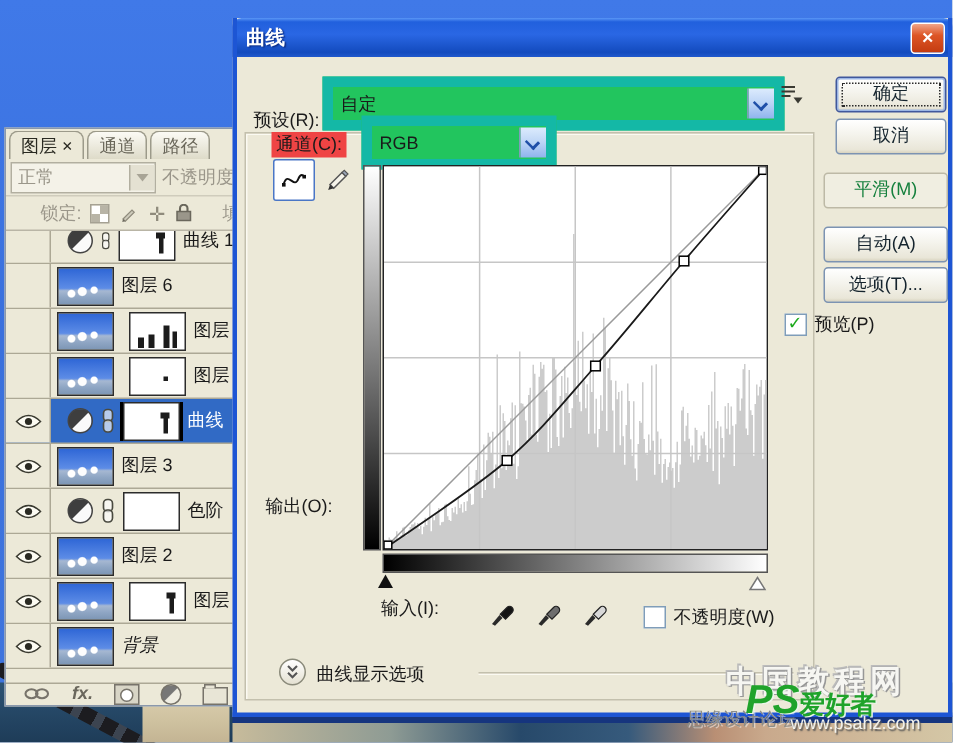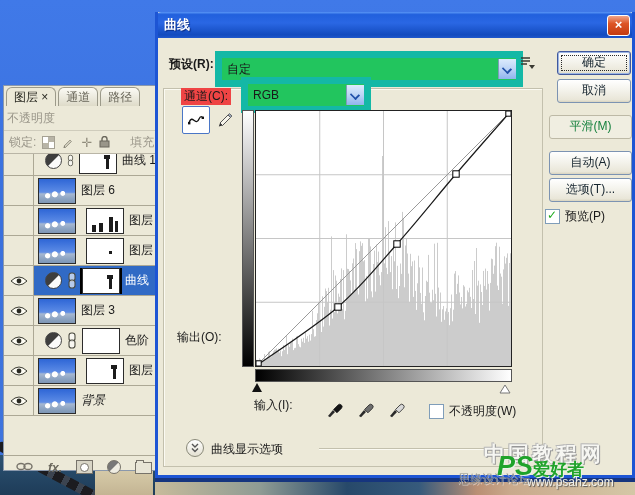--- a/index.html
+++ b/index.html
@@ -21,21 +21,21 @@
   .tabs{height:19px;display:flex;gap:2px;padding:1px 2px 0;}
   .tab{padding:1px 7px 0;border:1px solid #9c9a8a;border-bottom:none;border-radius:6px 6px 0 0;
        background:linear-gradient(#fbfaf4,#dedbc9);color:#6a675a;white-space:nowrap;font-size:12px;}
   .tab.active{background:#ece9d8;color:#2a2a22;}
   .blendrow{height:24px;display:flex;align-items:center;gap:4px;padding-left:3px;border-bottom:1px solid #cfccbc;}
   .combo-dis{width:98px;height:19px;background:#f4f2e8;border:1px solid #b2afa0;display:flex;align-items:center;}
   .combo-dis .val{flex:1;padding-left:4px;color:#9a968a;}
   .combo-dis .arr{width:16px;height:17px;background:#e4e1d2;border-left:1px solid #b2afa0;position:relative;}
   .combo-dis .arr::after{content:"";position:absolute;left:4px;top:6px;border:4px solid transparent;border-top:5px solid #a8a496;}
   .dimtxt{color:#9a968a;white-space:nowrap;}
-  .lockrow{height:22px;display:flex;align-items:center;gap:6px;padding-left:5px;border-bottom:1px solid #b9b5a6;}
+  .lockrow{height:22px;display:flex;align-items:center;gap:6px;padding-left:23px;border-bottom:1px solid #b9b5a6;}
   .lockicons{display:flex;gap:7px;align-items:center;}
   .ick{width:11px;height:11px;background:conic-gradient(#b8b4a6 25%,#fff 0 50%,#b8b4a6 0 75%,#fff 0);border:1px solid #a5a193;}
   .icb svg,.ickl svg{display:block;}
   .icmove{color:#8f8b7c;font-weight:bold;font-size:13px;line-height:11px;}
   .rows{height:301px;overflow:hidden;}
   .lrow{height:29px;border-bottom:1px solid #aca895;display:flex;align-items:center;position:relative;background:#ece9d8;}
   .lrow.sel{background:#316ac5;color:#fff;}
   .eyecell{width:29px;height:29px;border-right:1px solid #aca895;background:#ece9d8;
            display:flex;align-items:center;justify-content:center;flex:none;}
   .rbody{display:flex;align-items:center;gap:5px;padding-left:4px;flex:1;overflow:hidden;}
@@ -45,21 +45,21 @@
       radial-gradient(circle at 44% 64%,#fdfdfd 2.6px,rgba(255,255,255,0) 3.4px),
       radial-gradient(circle at 66% 60%,#fff 2px,rgba(255,255,255,0) 2.8px),
       linear-gradient(180deg,#2e66d6 0%,#5d8ce6 55%,#a6b8d2 62%,#8fa6c4 80%,#7d96b5 100%);}
   .adjc{width:15px;height:15px;border-radius:50%;border:1px solid #444;flex:none;margin-left:7px;
         background:linear-gradient(135deg,#3e3e3e 48%,#fafafa 52%);}
   .mask{width:36px;height:24px;background:#fff;border:1px solid #2c2c2c;flex:none;position:relative;}
   .lrow.sel .mask{box-shadow:0 0 0 2px #000;}
   .mk{position:absolute;background:#1c1c1c;}
   .lname{white-space:nowrap;font-size:12px;}
   .lname.it{font-style:italic;font-family:"Liberation Serif","DejaVu Serif",serif;}
-  .ptoolbar{height:18px;border-top:1px solid #aca895;display:flex;align-items:flex-end;gap:14px;padding-left:12px;}
+  .ptoolbar{height:18px;border-top:1px solid #aca895;display:flex;align-items:flex-start;gap:14px;padding-left:12px;}
   .fxlbl{font-style:italic;font-weight:bold;color:#6a675c;font-size:12px;line-height:12px;}
   .tmask{width:15px;height:12px;border:1px solid #77736a;background:#d8d5c6;display:flex;align-items:center;justify-content:center;}
   .tmask i{width:7px;height:7px;border-radius:50%;background:#fff;border:1px solid #77736a;display:block;}
   .thalf{width:12px;height:12px;border-radius:50%;border:1px solid #77736a;background:linear-gradient(135deg,#777 48%,#efede2 52%);}
   .tfold{width:15px;height:10px;border:1px solid #77736a;background:#e8e5d6;position:relative;margin-top:2px;}
   .tfold::before{content:"";position:absolute;left:0;top:-3px;width:6px;height:2px;border:1px solid #77736a;border-bottom:none;background:#e8e5d6;}
   
   .dialog{position:absolute;left:155px;top:12px;width:480px;height:466px;background:#ece9d8;z-index:5;}
   .dframe{position:absolute;inset:0;border:3px solid #1d55d4;border-top:none;pointer-events:none;}
   .titlebar{position:absolute;left:0;top:0;width:480px;height:26px;border-radius:6px 6px 0 0;
@@ -124,20 +124,24 @@
 <div class="bg-docedge"></div>
 <div class="bg-beach"></div>
 
 <div class="panel">
   <div class="tabs">
     <span class="tab active">图层 ×</span>
     <span class="tab">通道</span>
     <span class="tab">路径</span>
   </div>
   <div class="blendrow">
+    <div class="combo-dis">
+      <span class="val">正常</span>
+      <span class="arr"></span>
+    </div>
     <span class="dimtxt">不透明度</span>
   </div>
   <div class="lockrow">
     <span class="dimtxt">锁定:</span>
     <span class="lockicons">
       <span class="ick"></span>
       <span class="icb">
           <svg width="12" height="12">
             <path d="M2 10 L8 4 L9.5 5.5 L3.5 11.5 Z" fill="#cfccbc" stroke="#8f8b7c" stroke-width="0.8"></path>
             <path d="M2 10 L3.5 11.5 L1.5 12 Z" fill="#6a675c"></path>
@@ -247,20 +251,32 @@
           </svg>
         </div>
         <div class="rbody">
           <div class="adjc"></div>
           <svg width="10" height="17" viewBox="0 0 10 17">
             <rect x="2" y="1" width="6" height="8" rx="2.6" fill="rgba(255,255,255,.65)" stroke="#4a4a40" stroke-width="1.1"></rect>
             <rect x="2" y="8" width="6" height="8" rx="2.6" fill="rgba(255,255,255,.65)" stroke="#4a4a40" stroke-width="1.1"></rect>
           </svg>
           <div class="mask"></div>
           <span class="lname">色阶</span>
+        </div>
+      </div>
+      <div class="lrow">
+        <div class="eyecell">
+          <svg width="18" height="12" viewBox="0 0 18 12">
+            <path d="M1 6 Q9 -2 17 6 Q9 14 1 6 Z" fill="#fcfbf2" stroke="#3a3a30" stroke-width="1"></path>
+            <circle cx="9" cy="6" r="2.4" fill="#2a2a22"></circle>
+          </svg>
+        </div>
+        <div class="rbody">
+          <div class="thumb"></div>
+          <span class="lname">图层 2</span>
         </div>
       </div>
       <div class="lrow">
         <div class="eyecell">
           <svg width="18" height="12" viewBox="0 0 18 12">
             <path d="M1 6 Q9 -2 17 6 Q9 14 1 6 Z" fill="#fcfbf2" stroke="#3a3a30" stroke-width="1"></path>
             <circle cx="9" cy="6" r="2.4" fill="#2a2a22"></circle>
           </svg>
         </div>
         <div class="rbody">
@@ -302,38 +318,38 @@
     <span class="tfold"></span>
   </div>
 </div>
 
 <div class="dialog">
   <div class="titlebar">
     <span class="dtitle">曲线</span>
   </div>
   <div class="closebtn">×</div>
 
-  <span class="fldlabel" style="left:14px;top:44px;font-weight:bold;">预设(R):</span>
+  <span class="fldlabel" style="left:14px;top:60px;">预设(R):</span>
   <div class="combo" style="left:60px;top:39px;width:294px;">
     <span class="val">自定</span>
     <span class="arr"></span>
   </div>
   <span class="presetbtn">
     <svg width="17" height="15">
         <path d="M2 3 H11 M2 6 H11 M2 9 H8" stroke="#3a3a32" stroke-width="1.3"></path>
         <path d="M10 10 H16 L13 14 Z" fill="#3a3a32"></path>
       </svg>
   </span>
 
   <div class="xbtn default" style="left:402px;top:39px;">确定</div>
   <div class="xbtn" style="left:402px;top:67px;">取消</div>
   <div class="xbtn wbtn disabled" style="left:394px;top:103px;">平滑(M)</div>
   <div class="xbtn wbtn" style="left:394px;top:139px;">自动(A)</div>
   <div class="xbtn wbtn" style="left:394px;top:166px;">选项(T)...</div>
-  <div class="chkrow" style="left:390px;top:196px;align-items:center;">
+  <div class="chkrow" style="left:368px;top:196px;align-items:center;">
     <span class="chk on"></span>
     <span>预览(P)</span>
   </div>
 
   <div class="groupbox"></div>
   <span class="fldlabel" style="left:26px;top:76px;background:#ef4444;padding:0 3px;">通道(C):</span>
   <div class="combo" style="left:86px;top:65px;width:116px;">
     <span class="val">RGB</span>
     <span class="arr"></span>
   </div>

